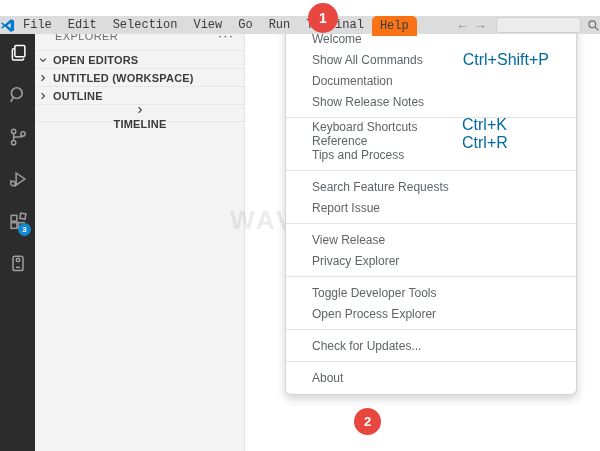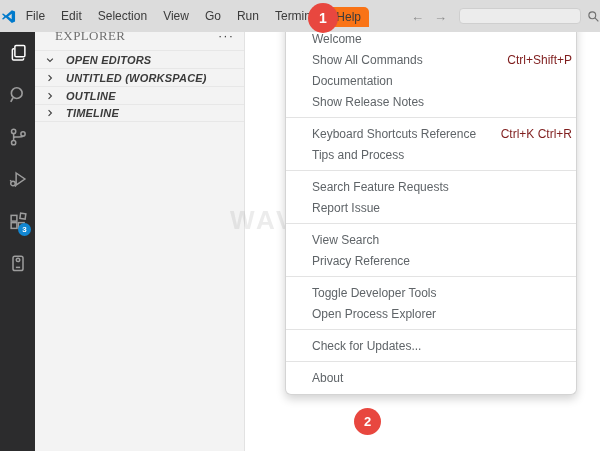--- a/index.html
+++ b/index.html
@@ -2,22 +2,22 @@
 <html><head>
 <meta charset="utf-8">
 <style>
   * { margin:0; padding:0; box-sizing:border-box; }
   html,body { width:600px; height:451px; overflow:hidden; }
   body { font-family:"Liberation Sans","DejaVu Sans",sans-serif; background:#fff; }
   .screen { position:relative; width:600px; height:451px; background:#fff; overflow:hidden; }
 
   
   .titlebar {
-    position:absolute; top:0; left:0; width:600px; height:32px;
-    background:#dcdcdc; display:flex; align-items:center; z-index:6;
+    position:absolute; top:16px; left:0; width:600px; height:18px;
+    background:#dcdcdc; display:flex; align-items:center; z-index:6;font-family:Liberation Mono, monospace;
   }
   .logo { width:26px; display:flex; justify-content:center; align-items:center; }
   .menu-item {
     font-size:12px; color:#3b3b3b; padding:0 8px; height:22px;
     display:flex; align-items:center; cursor:default; position:relative; z-index:2;
   }
   .menu-item.active { background:#f97316; border-radius:5px 5px 0 0; height:20px; margin-top:2px; }
   .nav-arrows { display:flex; gap:10px; margin-left:42px; color:#8a8a8a; font-size:13px; }
   .nav-arrow { cursor:pointer; }
   .searchbox {
@@ -39,49 +39,49 @@
     position:absolute; right:4px; bottom:6px; width:13px; height:13px; border-radius:50%;
     background:#1287d2; color:#fff; font-size:8px; font-weight:bold;
     display:flex; align-items:center; justify-content:center;
   }
 
   .sidebar {
     position:absolute; top:0; left:35px; width:210px; height:429px;
     background:#f3f3f3; border-right:1px solid #e2e2e2;
   }
   .sidebar-header { height:28px; display:flex; align-items:center; justify-content:space-between; padding:0 10px 0 20px; }
-  .sidebar-title { font-size:13px; color:#6f6f6f; letter-spacing:.4px;font-family:Liberation Serif, serif; }
+  .sidebar-title { font-size:11px; color:#6f6f6f; letter-spacing:.4px; }
   .sidebar-more { color:#424242; cursor:pointer; font-size:13px; letter-spacing:1px; line-height:6px; }
   .section {
-    height:18px; display:flex; align-items:center; gap:9px; padding-left:8px;
-    border-top:1px solid #e7e7e7; cursor:pointer;font-style:italic;
-  }
-  .section:last-child { border-bottom:1px solid #e7e7e7; }
+    height:18px; display:flex; align-items:center; gap:3px; padding-left:1px;
+    border-top:1px solid #e7e7e7; cursor:pointer;
+  }
+  .section:last-child { border-bottom:1px solid #e7e7e7;flex-direction:column; }
   .section-label { font-size:11px; font-weight:bold; color:#3b3b3b; letter-spacing:.2px; }
   .chev { width:14px; height:14px; display:flex; align-items:center; justify-content:center; color:#424242; }
 
   .editor { position:absolute; top:0; left:246px; width:354px; height:429px; background:#ffffff; }
 
   .watermark {
     position:absolute; top:183px; left:230px; z-index:1;
     font-size:26px; font-weight:bold; letter-spacing:3px;
     color:rgba(150,150,150,0.18); user-select:none;
   }
 
   
   .dropdown {
     position:absolute; top:0; left:285px; width:292px; z-index:5;
     background:#ffffff; border:1px solid #d4d4d4; border-radius:0 0 6px 6px; border-top:none;
     box-shadow:0 4px 10px rgba(0,0,0,.18); padding:6px 0;
   }
   .dd-item {
     height:21px; display:flex; align-items:center; justify-content:space-between;
-    padding:0 4px 0 26px; cursor:pointer; font-size:12px; color:#5f6468;
-  }
-  .dd-shortcut { color:#7f1d1d; font-size:12px; }
+    padding:0 27px 0 26px; cursor:pointer; font-size:12px; color:#5f6468;
+  }
+  .dd-shortcut { color:#0369a1; font-size:16px; }
   .dd-sep { height:1px; background:#e3e3e3; margin:5px 0; }
 
   
   .step-badge {
     position:absolute; border-radius:50%; background:#e8473f; color:#fff;
     font-weight:bold; display:flex; align-items:center; justify-content:center; z-index:9;
   }
   .step-1 { left:308px; top:3px; width:30px; height:30px; font-size:14px; }
   .step-2 { left:354px; top:408px; width:27px; height:27px; font-size:13px; }
 </style>
@@ -233,24 +233,24 @@
       </div>
       <div class="dd-sep"></div>
       <div class="dd-item">
         <span>Search Feature Requests</span>
       </div>
       <div class="dd-item">
         <span>Report Issue</span>
       </div>
       <div class="dd-sep"></div>
       <div class="dd-item">
-        <span>View Search</span>
-      </div>
-      <div class="dd-item">
-        <span>Privacy Reference</span>
+        <span>View Release</span>
+      </div>
+      <div class="dd-item">
+        <span>Privacy Explorer</span>
       </div>
       <div class="dd-sep"></div>
       <div class="dd-item">
         <span>Toggle Developer Tools</span>
       </div>
       <div class="dd-item">
         <span>Open Process Explorer</span>
       </div>
       <div class="dd-sep"></div>
       <div class="dd-item">

